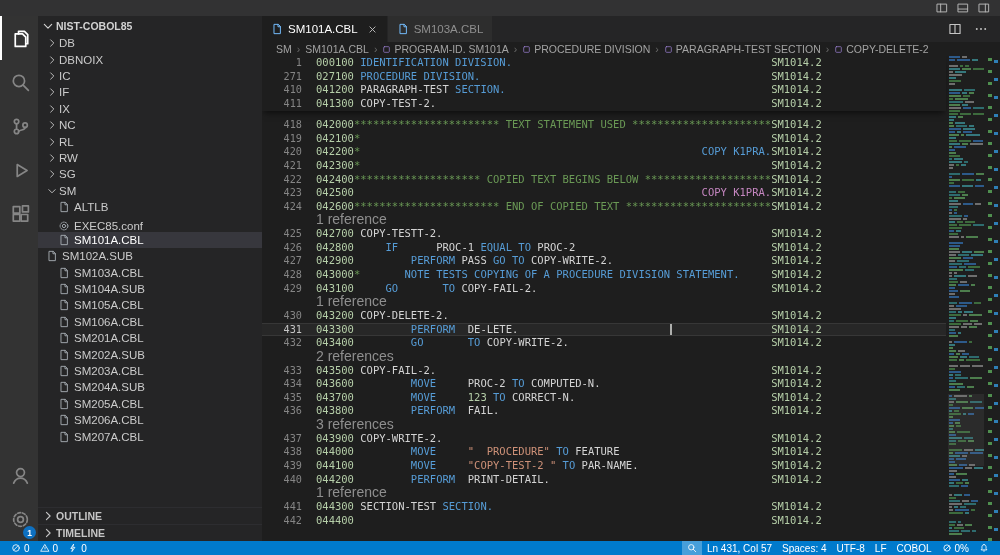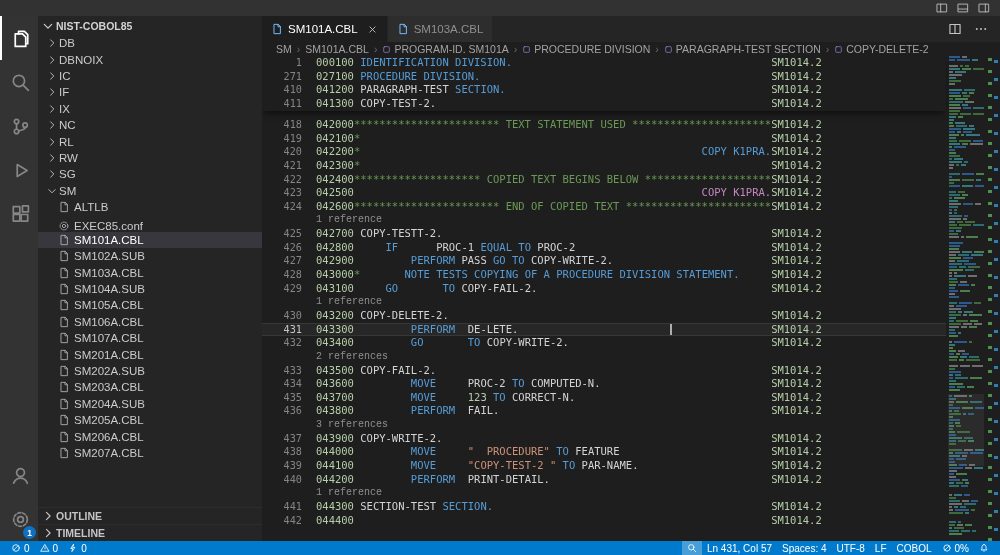--- a/index.html
+++ b/index.html
@@ -74,22 +74,22 @@
   .row{display:flex;height:13.65px;line-height:13.65px;white-space:pre;position:relative}
   .row.current{background:rgba(255,255,255,.045);
     box-shadow:inset 0 1px 0 rgba(255,255,255,.08),inset 0 -1px 0 rgba(255,255,255,.08)}
   .ln{width:40px;text-align:right;color:#858585;flex:none;margin-right:14px;font-size:10.2px}
   .row.current .ln{color:#c6c6c6}
   .code{flex:1;position:relative;color:#d4d4d4}
   .code .abs{position:absolute;top:0}
   .prg{position:absolute;top:0;left:72ch;color:#b5cea8}
   .s{color:#b5cea8}.k{color:#569cd6}.c{color:#6a9955}.d{color:#d4d4d4}
   .r{color:#ce9178}.n{color:#b5cea8}.p{color:#c586c0}
-  .lens{height:13.65px;line-height:13.65px;font-family:Liberation Mono, monospace;
-    font-size:10px;color:#8f8f8f;padding-left:54px}
+  .lens{height:13.65px;line-height:13.65px;font-family:Liberation Sans, sans-serif;
+    font-size:14px;color:#8f8f8f;padding-left:54px}
   .caret{position:absolute;top:1px;bottom:1px;width:1.5px;background:#aeafad}
 
   
   .minimap{position:absolute;top:0;right:16px;width:36px;bottom:0;background:#1e1e1e;overflow:hidden}
   .mm-slider{position:absolute;left:0;right:0;top:338px;height:72px;background:rgba(121,121,121,.15)}
   .mm-row{height:2px;margin-bottom:1px;display:flex;gap:2px;padding-left:1px}
   .mm-row i{height:2px;display:block}
   .ruler{position:absolute;top:0;right:0;width:14px;bottom:0}
   .ruler i{position:absolute;width:4px;height:3px;display:block}
 
@@ -303,21 +303,21 @@
         </div>
         <div class="tree-row selected" style="padding-left: 20px;">
           <span class="icon ficon">
             <svg viewBox="0 0 16 16" fill="none" stroke="currentColor" stroke-width="1.3" stroke-linecap="round" stroke-linejoin="round">
               <path d="M4.5 1.8h5.2l2.8 2.8v9.6H4.5z"></path>
               <path d="M9.3 1.8v3.2h3.2"></path>
             </svg>
           </span>
           <span>SM101A.CBL</span>
         </div>
-        <div class="tree-row" style="padding-left: 20px;">
+        <div class="tree-row" style="padding-left: 8px;">
           <span class="icon ficon">
             <svg viewBox="0 0 16 16" fill="none" stroke="currentColor" stroke-width="1.3" stroke-linecap="round" stroke-linejoin="round">
               <path d="M4.5 1.8h5.2l2.8 2.8v9.6H4.5z"></path>
               <path d="M9.3 1.8v3.2h3.2"></path>
             </svg>
           </span>
           <span>SM102A.SUB</span>
         </div>
         <div class="tree-row" style="padding-left: 20px;">
           <span class="icon ficon">
@@ -347,29 +347,20 @@
           <span>SM105A.CBL</span>
         </div>
         <div class="tree-row" style="padding-left: 20px;">
           <span class="icon ficon">
             <svg viewBox="0 0 16 16" fill="none" stroke="currentColor" stroke-width="1.3" stroke-linecap="round" stroke-linejoin="round">
               <path d="M4.5 1.8h5.2l2.8 2.8v9.6H4.5z"></path>
               <path d="M9.3 1.8v3.2h3.2"></path>
             </svg>
           </span>
           <span>SM106A.CBL</span>
-        </div>
-        <div class="tree-row" style="padding-left: 20px;">
-          <span class="icon ficon">
-            <svg viewBox="0 0 16 16" fill="none" stroke="currentColor" stroke-width="1.3" stroke-linecap="round" stroke-linejoin="round">
-              <path d="M4.5 1.8h5.2l2.8 2.8v9.6H4.5z"></path>
-              <path d="M9.3 1.8v3.2h3.2"></path>
-            </svg>
-          </span>
-          <span>SM107A.CBL</span>
         </div>
         <div class="tree-row" style="padding-left: 20px;">
           <span class="icon ficon">
             <svg viewBox="0 0 16 16" fill="none" stroke="currentColor" stroke-width="1.3" stroke-linecap="round" stroke-linejoin="round">
               <path d="M4.5 1.8h5.2l2.8 2.8v9.6H4.5z"></path>
               <path d="M9.3 1.8v3.2h3.2"></path>
             </svg>
           </span>
           <span>SM201A.CBL</span>
         </div>

